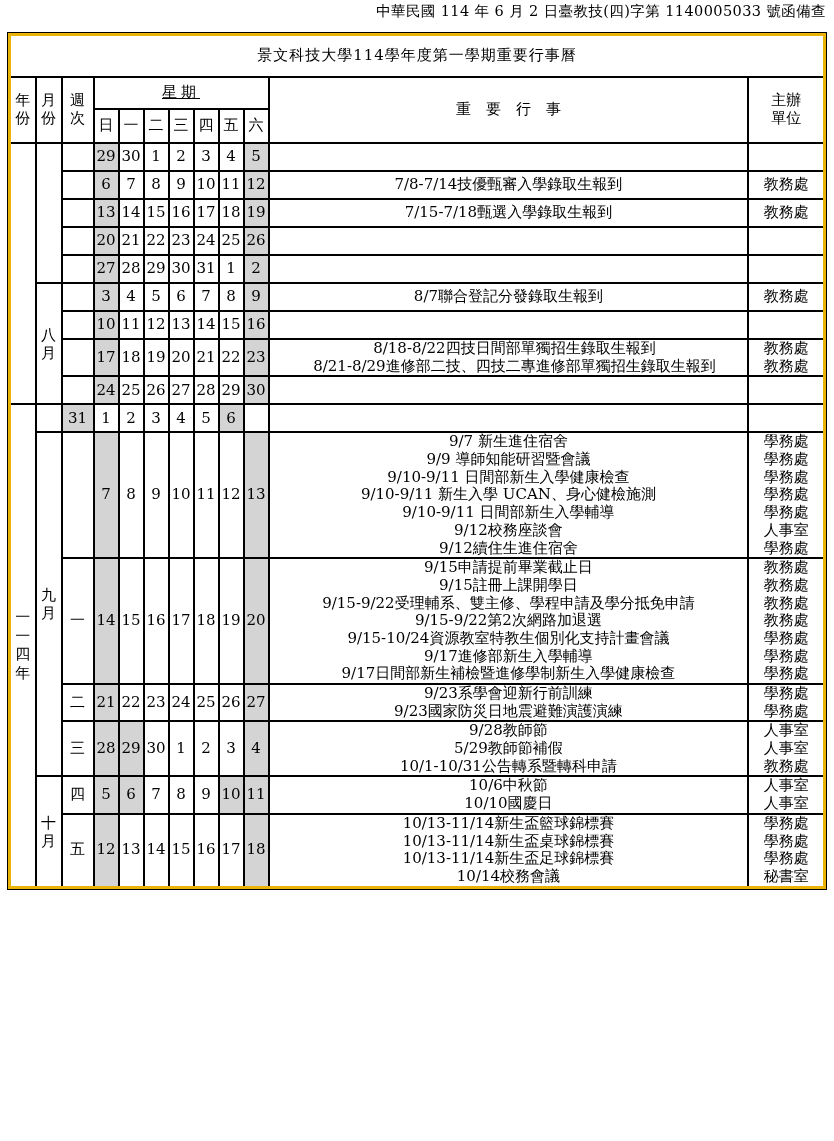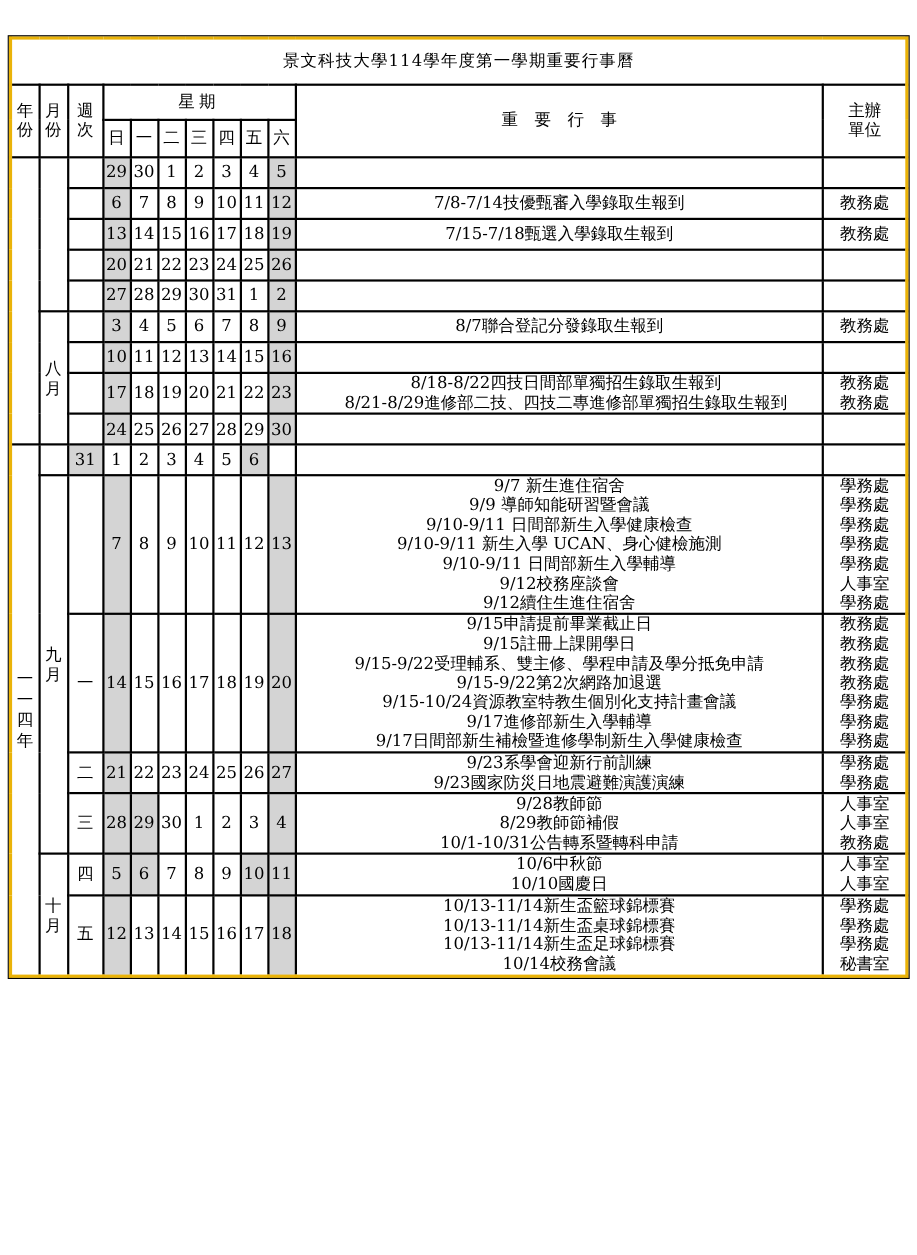--- a/index.html
+++ b/index.html
@@ -70,21 +70,21 @@
     font-size: 17px;
     line-height: 1.12;
   }
   .hdr-vert span { display: block; }
 
   .hdr-week-days {
     font-weight: bold;
     font-size: 15px;
     height: 32px;
   }
-  .hdr-star { font-weight: bold; font-size: 17px; height: 30px; letter-spacing: 4px;}
+  .hdr-star { font-weight: bold; font-size: 17px; height: 30px; letter-spacing: 4px; text-decoration: underline;}
 
   .hdr-event {
     font-weight: bold;
     font-size: 19px;
   }
 
   .year-cell { font-size: 16px; width: 26px; }
   .year-cell span { display: block; line-height: 1.25; }
 
   .month-cell { font-size: 16px; width: 26px; }
@@ -110,20 +110,21 @@
     line-height: 1.42;
     padding: 1px 0;
   }
   .org div { }
 </style>
 </head>
 <body>
 
 <div class="page">
 
+  <div class="doc-ref">中華民國 114 年 6 月 2 日臺教技(四)字第 1140005033 號函備查</div>
 
   <table class="cal">
     <colgroup>
       <col style="width:26px">
         <col style="width:26px">
         <col style="width:32px">
       <col style="width:25px">
         <col style="width:25px">
         <col style="width:25px">
         <col style="width:25px">
@@ -398,21 +399,21 @@
           <td class="weeknum-cell">三</td>
           <td class="day wk">28</td>
           <td class="day wk">29</td>
           <td class="day">30</td>
           <td class="day">1</td>
           <td class="day">2</td>
           <td class="day">3</td>
           <td class="day wk">4</td>
           <td class="events" style="vertical-align: middle; margin-top: 24px;">
             <div>9/28教師節</div>
-            <div>8/29教師節補假</div>
+            <div>5/29教師節補假</div>
             <div>10/1-10/31公告轉系暨轉科申請</div>
           </td>
           <td class="org" style="vertical-align: middle;">
             <div>人事室</div>
             <div>人事室</div>
             <div>教務處</div>
           </td>
         </tr>
         <tr>
           <td class="month-cell" rowspan="2">

